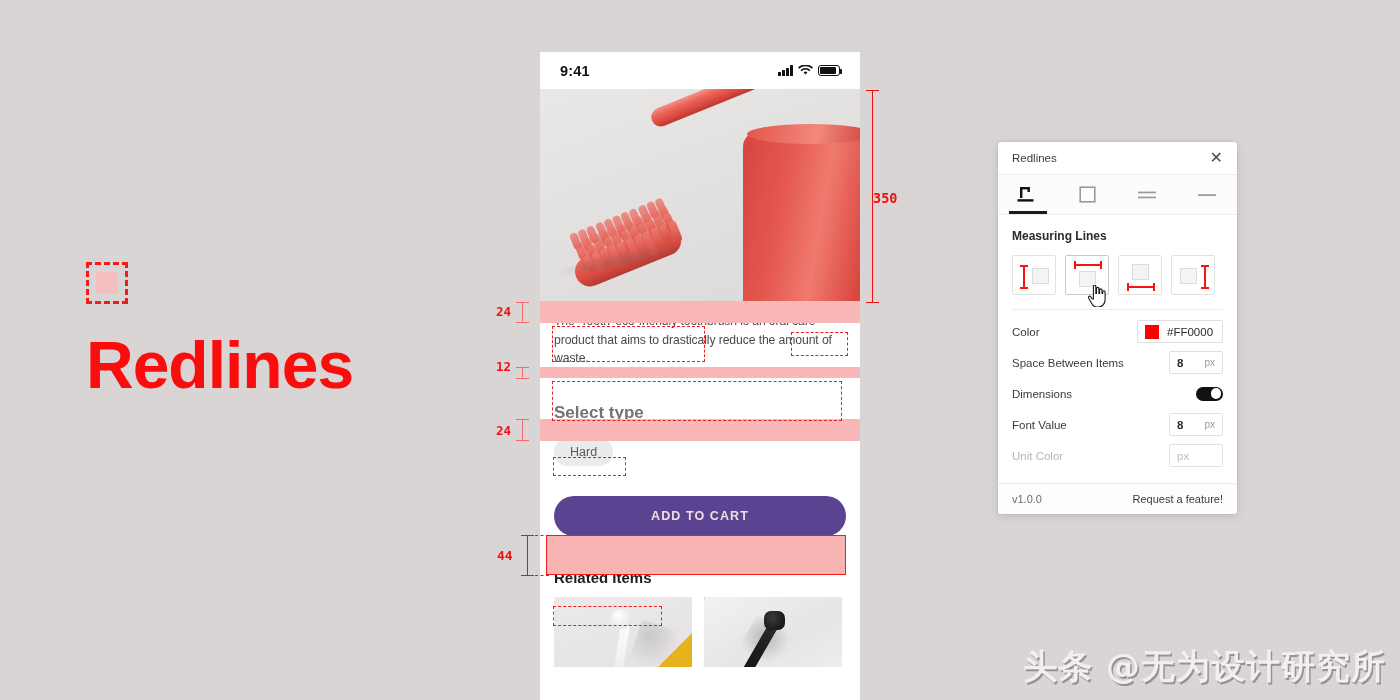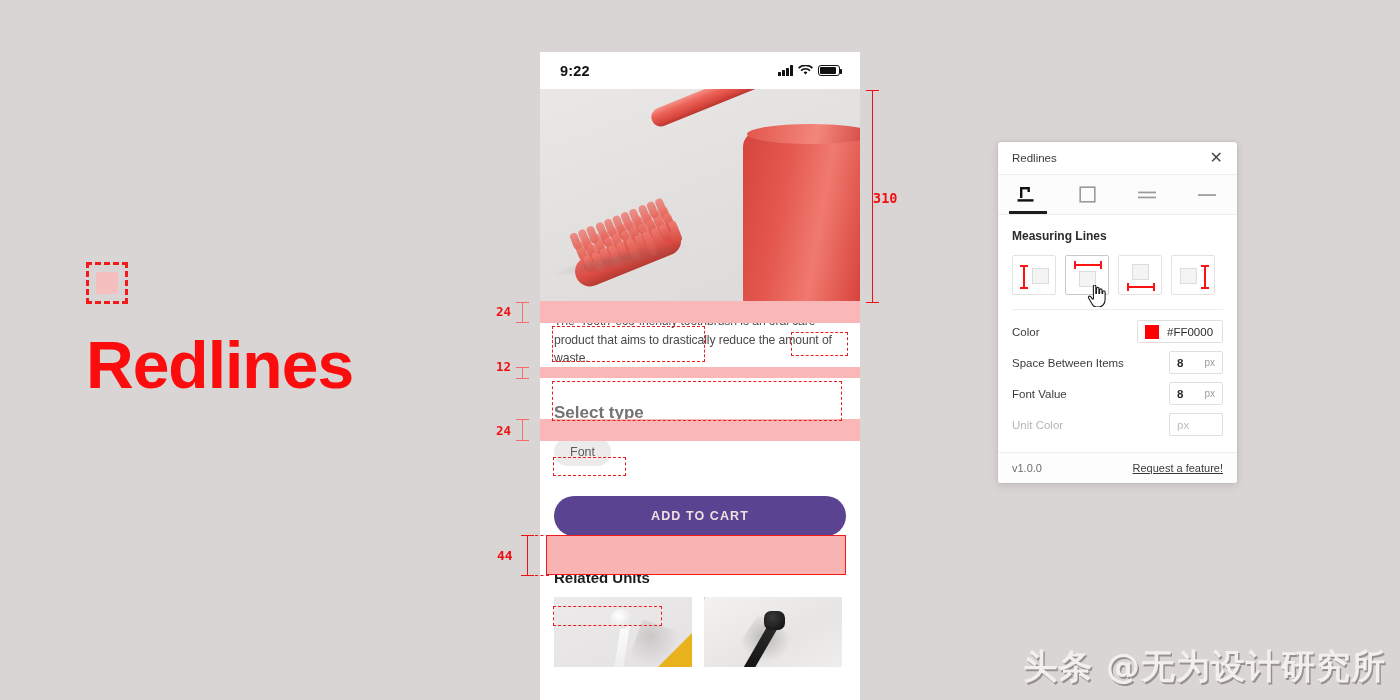--- a/index.html
+++ b/index.html
@@ -199,21 +199,21 @@
   .toggle.off { background:#d4d4d4; }
   .toggle .knob { position:absolute; top:1.6px; width:10.8px; height:10.8px; background:#fff; border-radius:50%; }
   .toggle.on .knob { right:1.6px; }
   .toggle.off .knob { left:1.6px; }
 
   #panel-foot {
     border-top:1px solid #ededed; height:31px; display:flex; align-items:center;
     justify-content:space-between; padding: 0 14px; background:#fdfdfd;
   }
   #panel-foot .v { font-size:11px; color:#6c6c6c; }
-  #panel-foot .req { font-size:11px; color:#3b3b3b; cursor:pointer;text-decoration:underline; }
+  #panel-foot .req { font-size:11px; color:#3b3b3b; cursor:pointer; }
 
   
   #watermark {
     position:absolute; right: 14px; bottom: 10px;
     font-size: 34px; font-weight: 700; color:#f2efef;
     letter-spacing: 1px;
     text-shadow: 1.5px 1.5px 0 rgba(70,60,60,0.45);
     font-family: "DejaVu Sans", sans-serif;
     margin-left: 27px;
   }
@@ -224,21 +224,21 @@
 <div id="stage">
 
   <div id="brand-logo">
     <div class="inner"></div>
   </div>
   <div id="brand-title">Redlines</div>
 
   <div id="phone">
 
     <div id="statusbar">
-      <div class="time">9:22</div>
+      <div class="time">9:41</div>
       <div class="icons">
         <div class="bars">
             <i></i>
             <i></i>
             <i></i>
             <i></i>
           </div>
         <svg width="15" height="11" viewBox="0 0 15 11">
           <path d="M7.5 9.6 5.6 7.4a3 3 0 0 1 3.8 0Z" fill="#111"></path>
           <path d="M7.5 4.6a5.6 5.6 0 0 0-3.9 1.6L2.5 5a7.2 7.2 0 0 1 10 0l-1.1 1.2a5.6 5.6 0 0 0-3.9-1.6Z" fill="#111"></path>
@@ -304,30 +304,30 @@
     </div>
 
 
     <div class="pad" style="margin-top:10px;">
       <div id="p-desc">The ‘Tooth’ eco-friendly toothbrush is an oral care product that aims to drastically reduce the amount of waste.</div>
     </div>
 
     <div class="pad" style="margin-top:35px;">
       <div id="p-selecttype">Select type</div>
       <div style="margin-top:15px;">
-        <span id="p-chip">Font</span>
+        <span id="p-chip">Hard</span>
       </div>
     </div>
 
     <div class="pad" style="margin-top:30px;">
       <div id="p-cart">ADD TO CART</div>
     </div>
 
     <div class="pad" style="margin-top:33px;">
-      <div id="p-related">Related Units</div>
+      <div id="p-related">Related Items</div>
       <div id="rel-grid">
         <div class="rel-card rel-a">
           <div class="sh"></div>
             <div class="brush"></div>
             <div class="tip"></div>
             <div class="corner"></div>
         </div>
         <div class="rel-card rel-b">
           <div class="marble"></div>
             <div class="sh"></div>
@@ -347,21 +347,21 @@
   <div class="rl-box" style="left:552px; top:381px; width:290px; height:40px;"></div>
   <div class="rl-box" style="left:553px; top:457px; width:73px; height:19px;"></div>
   <div class="rl-box" style="left:553px; top:606px; width:109px; height:20px;"></div>
 
   <div class="rl-fill" style="left:546px; top:535px; width:300px; height:40px;"></div>
   <div class="rl-box solid" style="left:546px; top:535px; width:300px; height:40px;"></div>
 
   <div class="vline" style="left:872px; top:90px; height:213px;"></div>
   <div class="vcap" style="left:866px; top:90px; width:13px;"></div>
   <div class="vcap" style="left:866px; top:302px; width:13px;"></div>
-  <div id="m250">310</div>
+  <div id="m250">350</div>
 
   <div class="meas" style="left:496px; top:304px;">24</div>
   <div class="vline" style="left:522px; top:302px; height:20px; border-color:#f56b6b;"></div>
   <div class="vcap" style="left:516px; top:302px; width:13px; border-color:#f56b6b;"></div>
   <div class="vcap" style="left:516px; top:322px; width:13px; border-color:#f56b6b;"></div>
 
   <div class="meas" style="left:496px; top:359px;">12</div>
   <div class="vline" style="left:522px; top:367px; height:11px; border-color:#f56b6b;"></div>
   <div class="vcap" style="left:516px; top:367px; width:13px; border-color:#f56b6b;"></div>
   <div class="vcap" style="left:516px; top:378px; width:13px; border-color:#f56b6b;"></div>
@@ -456,20 +456,26 @@
       </div>
 
       <div class="frow">
         <div class="lbl">Space Between Items</div>
         <div class="ctl-num">
           <span class="v">8</span>
           <span class="u">px</span>
         </div>
       </div>
 
+      <div class="frow">
+        <div class="lbl">Dimensions</div>
+        <div class="toggle on">
+            <div class="knob"></div>
+          </div>
+      </div>
 
       <div class="frow">
         <div class="lbl">Font Value</div>
         <div class="ctl-num">
           <span class="v">8</span>
           <span class="u">px</span>
         </div>
       </div>
 
 

